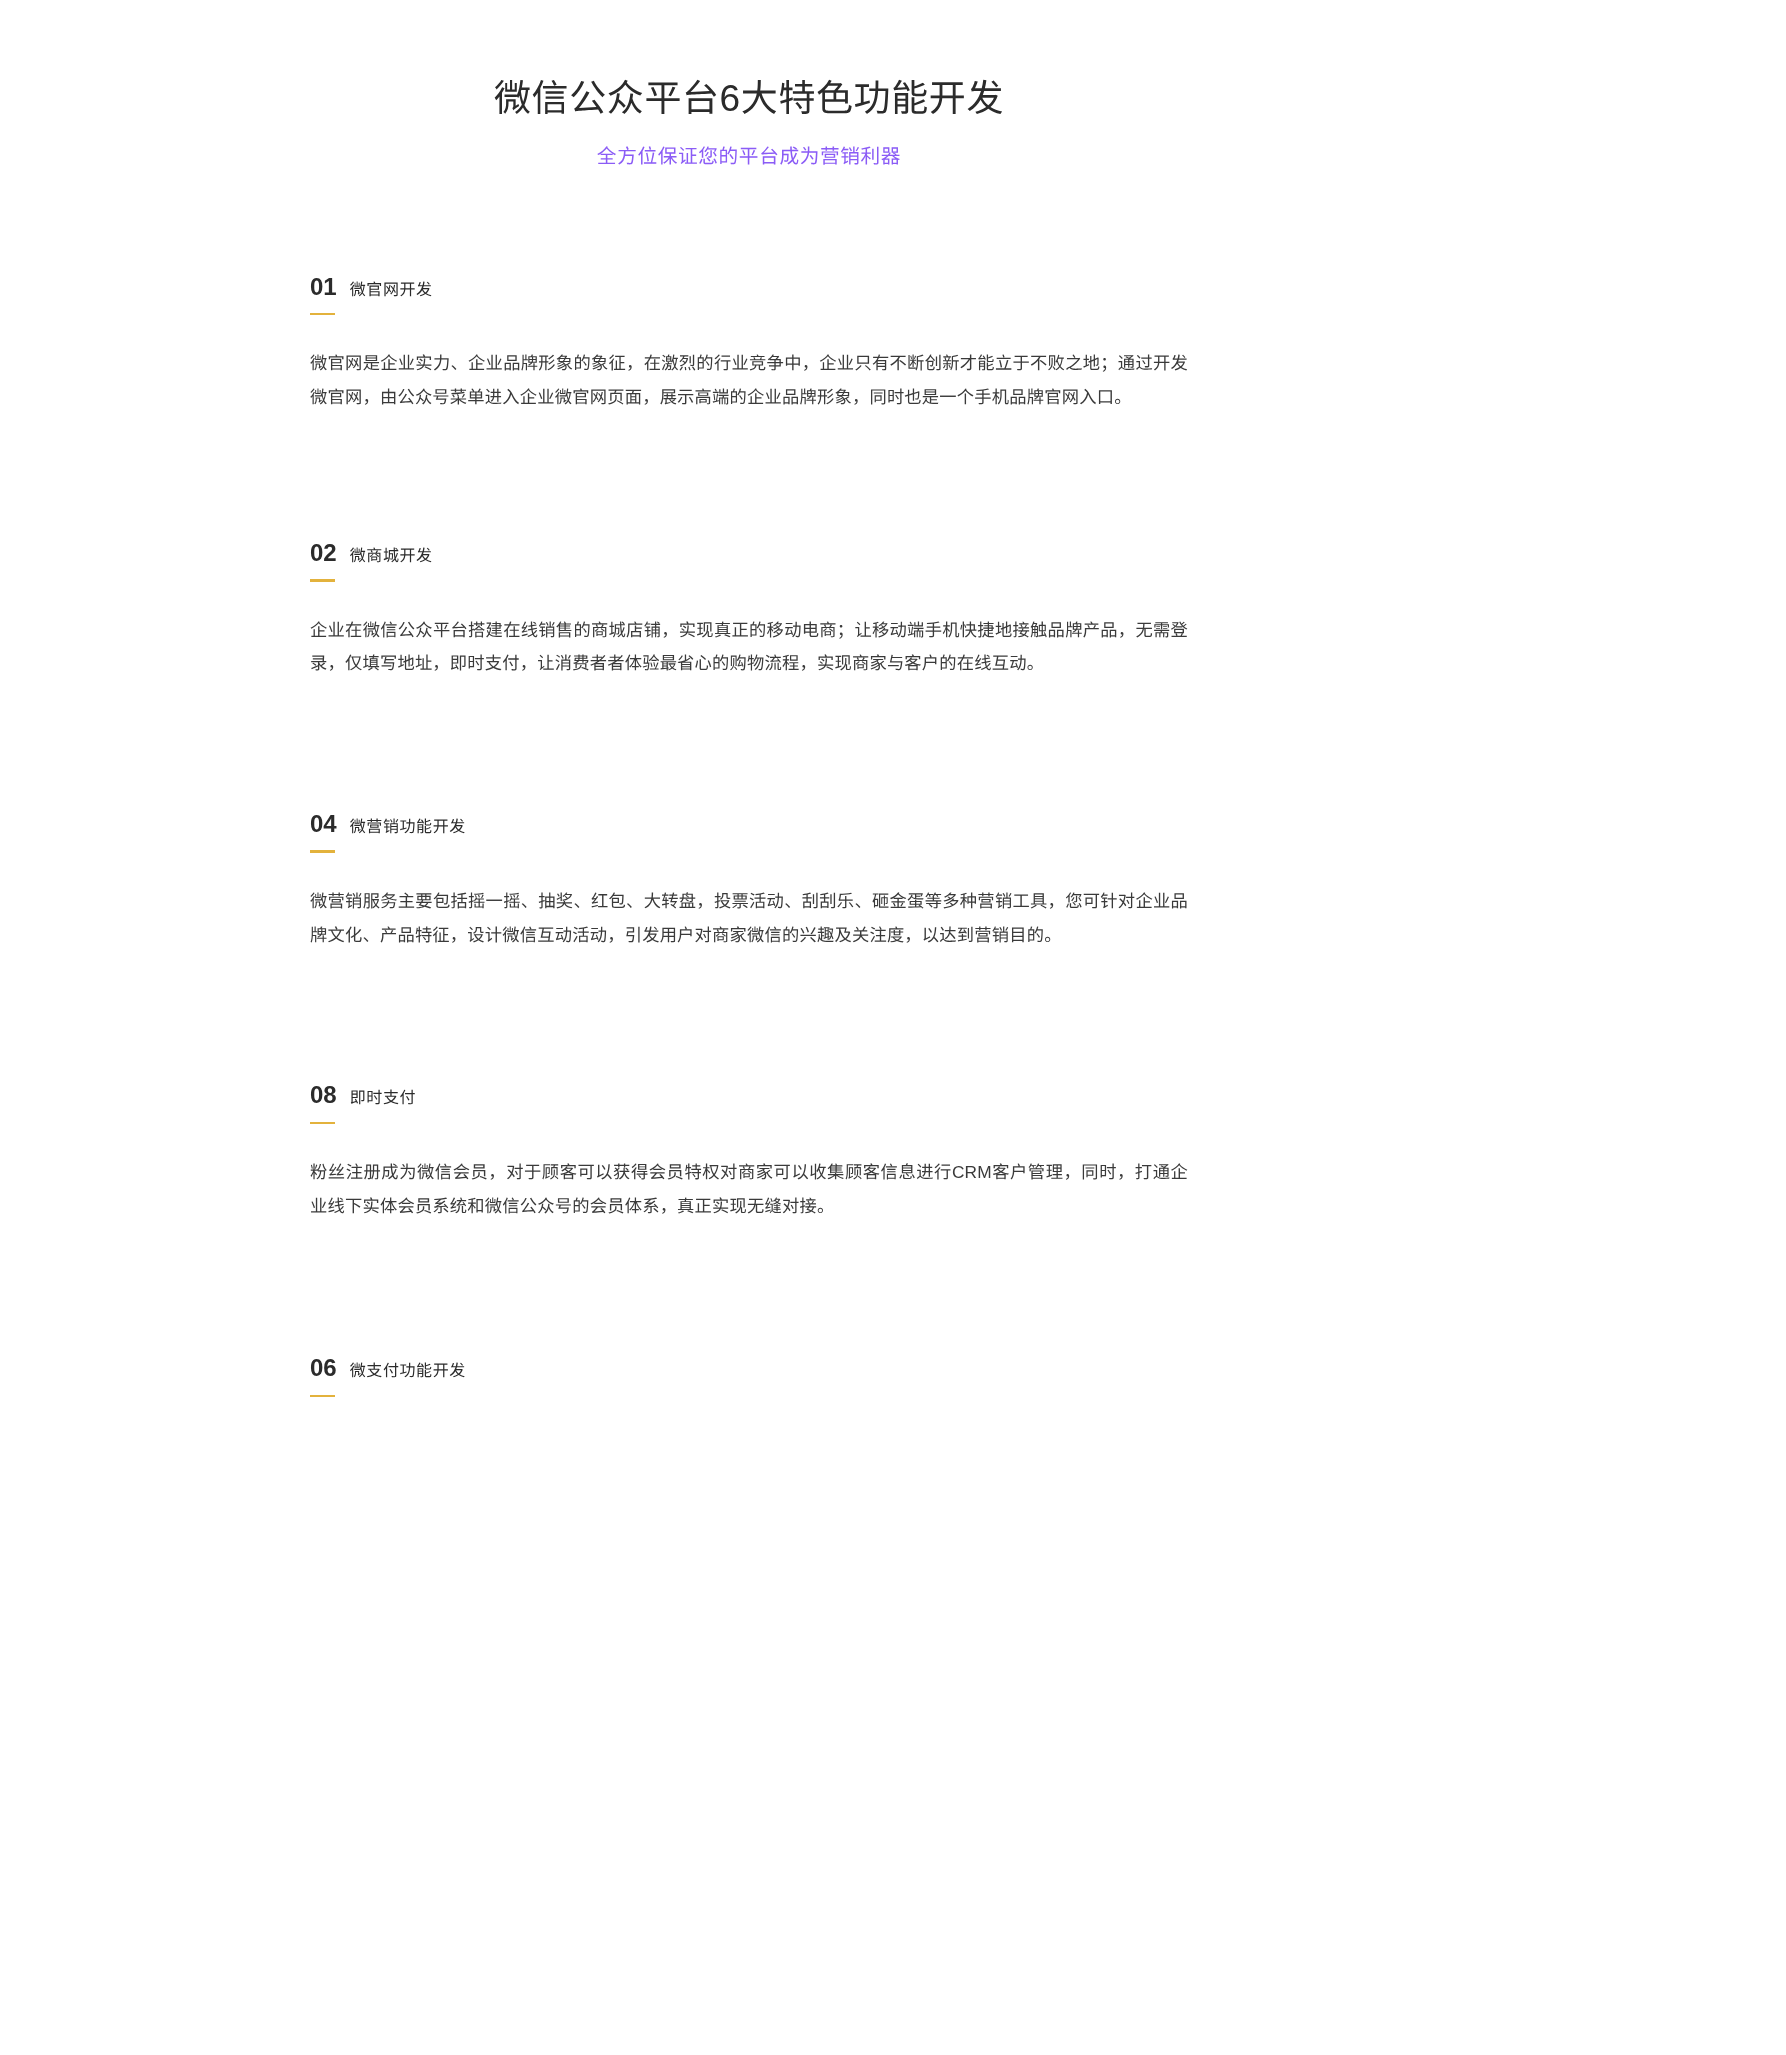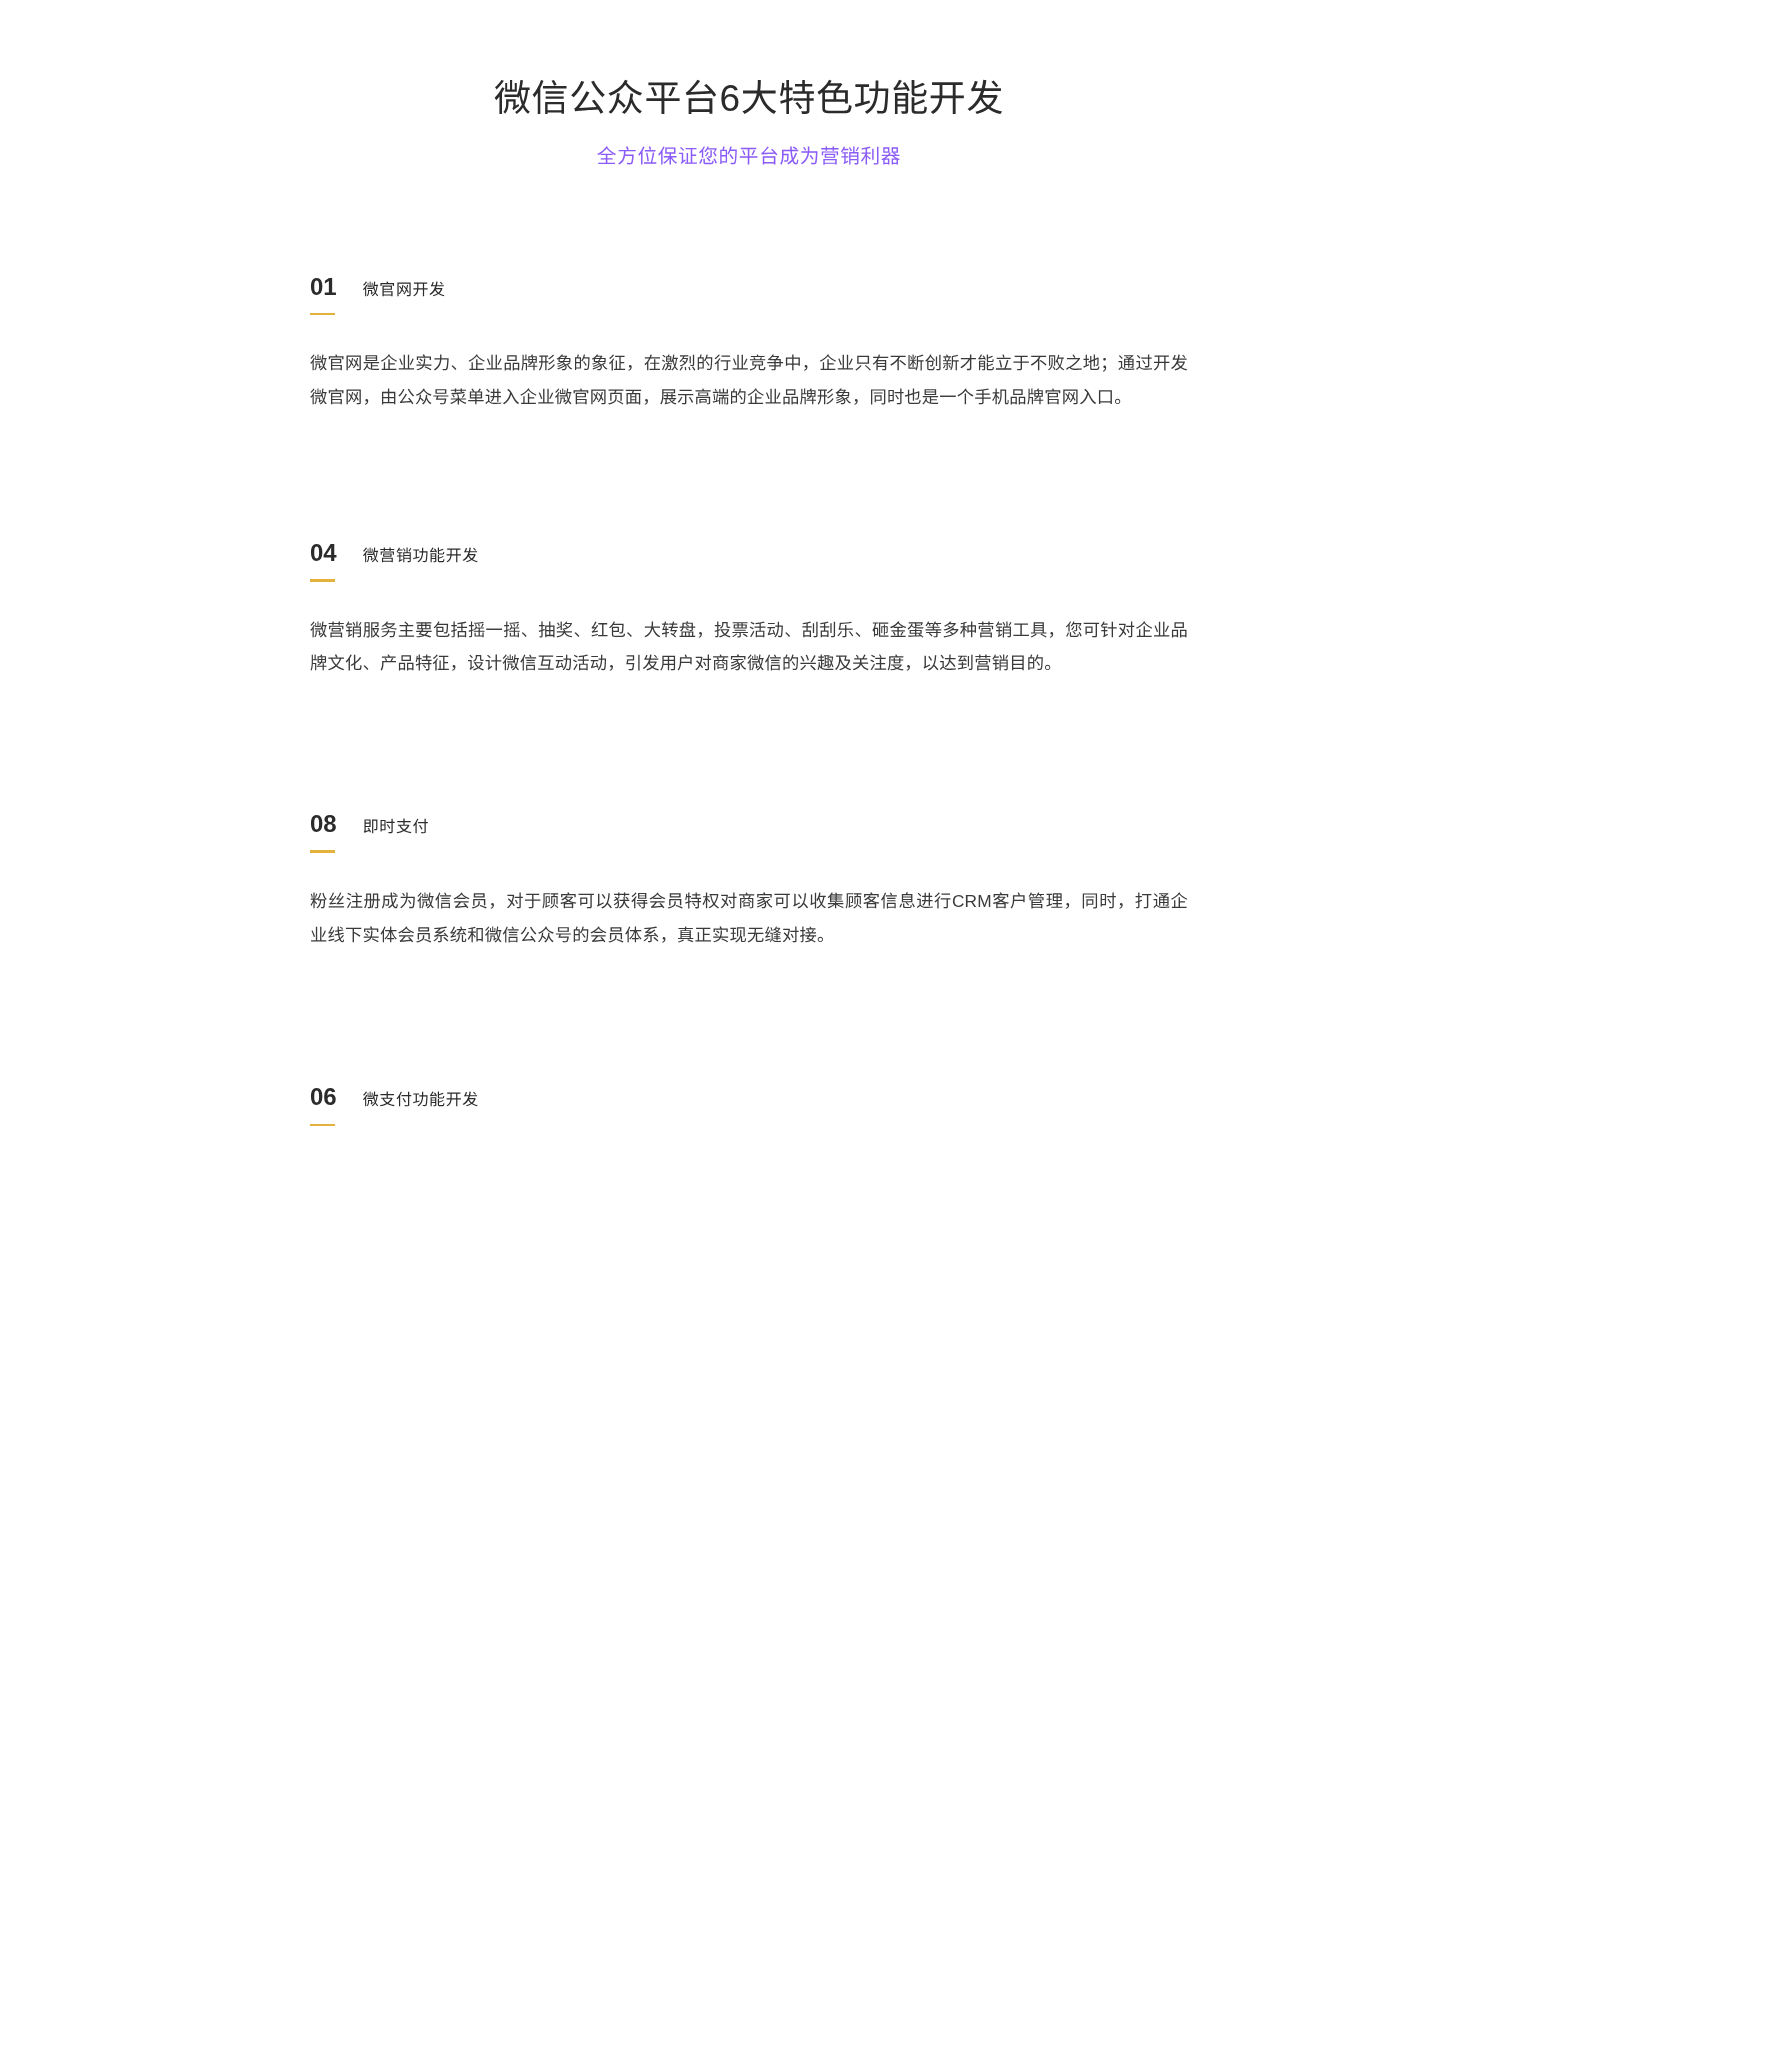--- a/index.html
+++ b/index.html
@@ -48,21 +48,21 @@
   }
   .section {
     margin-bottom: 134px;
   }
   .section:last-child {
     margin-bottom: 0;
   }
   .sec-head {
     display: flex;
     align-items: baseline;
-    gap: 26px;
+    gap: 13px;
   }
   .sec-num {
     font-size: 24px;
     font-weight: 700;
     color: #2b2b2b;
     letter-spacing: 0px;
     line-height: 1.1;
   }
   .sec-title {
     font-size: 16px;
@@ -108,20 +108,28 @@
 
     <div class="section s1">
       <div class="sec-head">
         <span class="sec-num">01</span>
         <span class="sec-title">微官网开发</span>
       </div>
       <div class="sec-rule" style="background: rgb(227, 178, 60);"></div>
       <p class="sec-body">微官网是企业实力、企业品牌形象的象征，在激烈的行业竞争中，企业只有不断创新才能立于不败之地；通过开发微官网，由公众号菜单进入企业微官网页面，展示高端的企业品牌形象，同时也是一个手机品牌官网入口。</p>
     </div>
 
+    <div class="section s2">
+      <div class="sec-head">
+        <span class="sec-num">02</span>
+        <span class="sec-title">微商城开发</span>
+      </div>
+      <div class="sec-rule" style="background: rgb(227, 178, 60);"></div>
+      <p class="sec-body">企业在微信公众平台搭建在线销售的商城店铺，实现真正的移动电商；让移动端手机快捷地接触品牌产品，无需登录，仅填写地址，即时支付，让消费者者体验最省心的购物流程，实现商家与客户的在线互动。</p>
+    </div>
 
 
     <div class="section s4">
       <div class="sec-head">
         <span class="sec-num">04</span>
         <span class="sec-title">微营销功能开发</span>
       </div>
       <div class="sec-rule" style="background: rgb(227, 178, 60);"></div>
       <p class="sec-body">微营销服务主要包括摇一摇、抽奖、红包、大转盘，投票活动、刮刮乐、砸金蛋等多种营销工具，您可针对企业品牌文化、产品特征，设计微信互动活动，引发用户对商家微信的兴趣及关注度，以达到营销目的。</p>
     </div>

